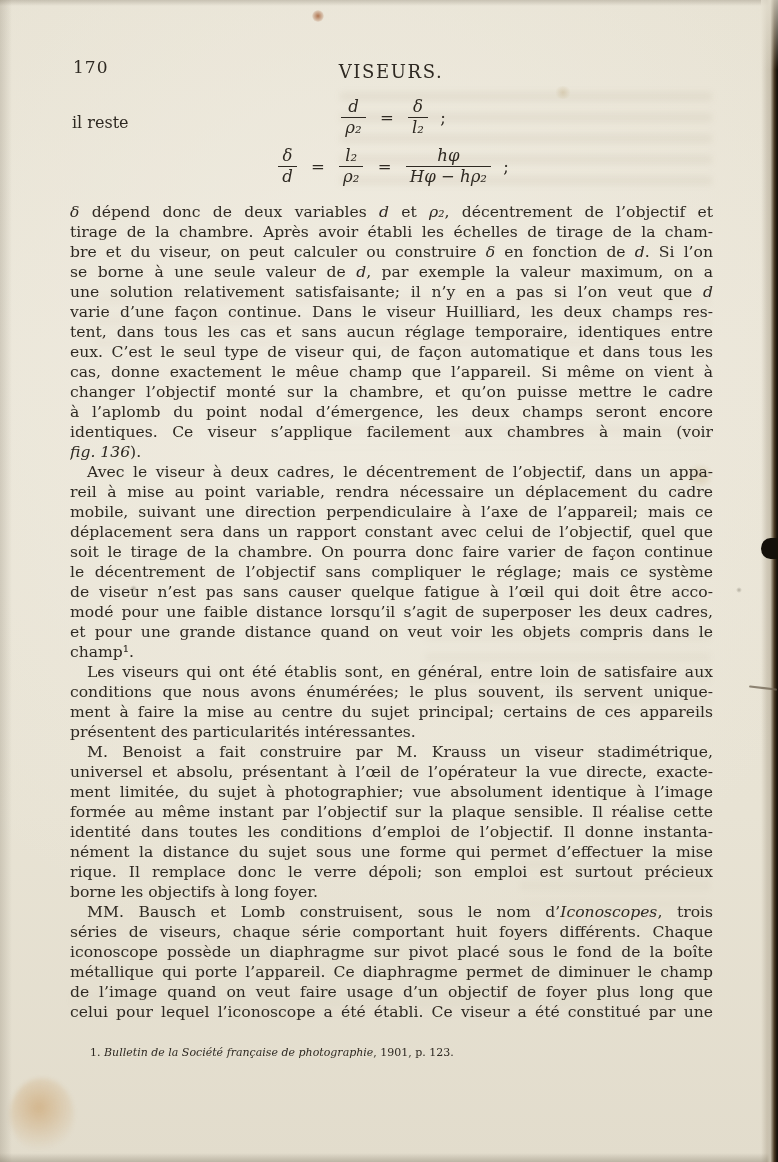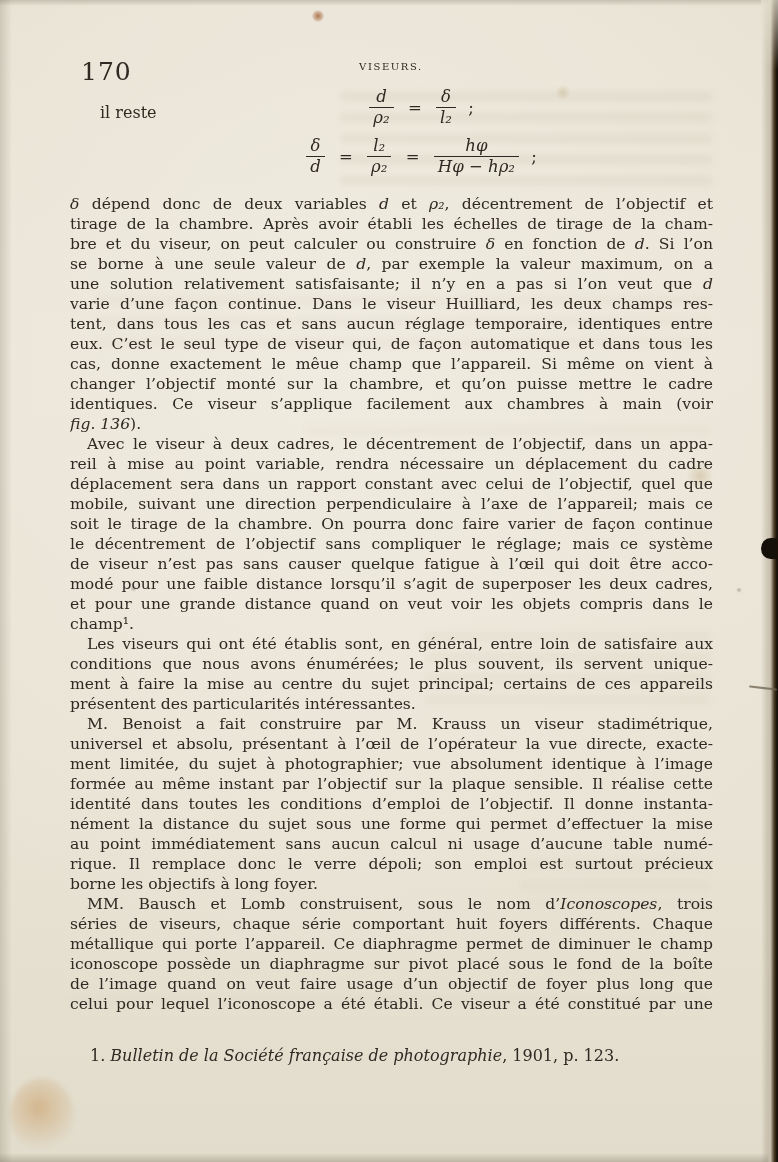--- a/index.html
+++ b/index.html
@@ -45,43 +45,43 @@
   .ghost{position:absolute;filter:blur(3px);pointer-events:none;
     background:repeating-linear-gradient(to bottom,rgba(164,152,124,.20) 0 9px,rgba(0,0,0,0) 9px 21px);}
   .ghost-1{left:340px;top:92px;width:372px;height:96px;opacity:.55;}
   .ghost-2{left:95px;top:296px;width:615px;height:58px;opacity:.30;}
   .ghost-3{left:305px;top:426px;width:405px;height:22px;opacity:.30;}
   .ghost-4{left:425px;top:632px;width:285px;height:84px;opacity:.35;}
   .ghost-5{left:520px;top:860px;width:190px;height:46px;opacity:.30;}
   .ghost-6{left:70px;top:996px;width:640px;height:22px;opacity:.18;}
   
   .hdr{position:absolute;top:57px;left:70px;right:66px;height:22px;}
-  .pageno{position:absolute;left:11px;top:0;font-size:25px;letter-spacing:1px;}
+  .pageno{position:absolute;left:3px;top:0;font-size:17px;letter-spacing:1px;}
   .runtitle{position:absolute;left:0;right:0;top:4px;text-align:center;
-    font-size:10px;letter-spacing:1.6px;}
-  
-  .fa{position:absolute;top:86px;left:70px;width:643px;height:106px;font-size:16.5px;margin-left:28px;}
+    font-size:18px;letter-spacing:1.6px;}
+  
+  .fa{position:absolute;top:96px;left:70px;width:643px;height:106px;font-size:16.5px;}
   .leadin{position:absolute;left:2px;top:17px;font-size:16px;}
   .eq{position:absolute;left:0;right:0;text-align:center;white-space:nowrap;}
   .eq1{top:2px;}
   .eq2{top:51px;}
   .frac{display:inline-block;vertical-align:middle;text-align:center;margin:0 4px;line-height:1.12;}
   .frac .num{display:block;border-bottom:1.3px solid #2e2922;padding:0 4px 1px;}
   .frac .den{display:block;padding:1px 4px 0;}
   .rel{display:inline-block;margin:0 5px;vertical-align:middle;}
   .punct{display:inline-block;margin-left:3px;vertical-align:middle;}
   .it{font-style:italic;}
   
-  .body-text{position:absolute;top:194px;left:70px;width:643px;
+  .body-text{position:absolute;top:202px;left:70px;width:643px;
     font-size:15.6px;line-height:20px;}
   .line{text-align:justify;text-align-last:justify;height:20px;overflow:hidden;}
   .line.end{text-align-last:left;}
   .para.ind .line:first-child{text-indent:17px;}
   
-  .footnote{position:absolute;top:1046px;left:70px;width:643px;font-size:16px;
+  .footnote{position:absolute;top:1046px;left:70px;width:643px;font-size:11px;
     text-indent:20px;}
 </style>
 </head>
 <body>
 
 <div class="sheet">
 
   <div class="edge-left"></div>
   <div class="edge-top"></div>
   <div class="edge-bottom"></div>
@@ -149,57 +149,57 @@
         <div class="line"><span class="it">δ</span><span> dépend donc de deux variables </span><span class="it">d</span><span> et </span><span class="it">ρ₂</span><span>, décentrement de l’objectif et</span></div>
         <div class="line"><span>tirage de la chambre. Après avoir établi les échelles de tirage de la cham-</span></div>
         <div class="line"><span>bre et du viseur, on peut calculer ou construire </span><span class="it">δ</span><span> en fonction de </span><span class="it">d</span><span>. Si l’on</span></div>
         <div class="line"><span>se borne à une seule valeur de </span><span class="it">d</span><span>, par exemple la valeur maximum, on a</span></div>
         <div class="line"><span>une solution relativement satisfaisante; il n’y en a pas si l’on veut que </span><span class="it">d</span></div>
         <div class="line"><span>varie d’une façon continue. Dans le viseur Huilliard, les deux champs res-</span></div>
         <div class="line"><span>tent, dans tous les cas et sans aucun réglage temporaire, identiques entre</span></div>
         <div class="line"><span>eux. C’est le seul type de viseur qui, de façon automatique et dans tous les</span></div>
         <div class="line"><span>cas, donne exactement le mêue champ que l’appareil. Si même on vient à</span></div>
         <div class="line"><span>changer l’objectif monté sur la chambre, et qu’on puisse mettre le cadre</span></div>
+        <div class="line"><span>à l’aplomb du point nodal d’émergence, les deux champs seront encore</span></div>
         <div class="line"><span>identiques. Ce viseur s’applique facilement aux chambres à main (voir</span></div>
         <div class="line end"><span class="it">fig. 136</span><span>).</span></div>
       </div>
       <div class="para ind">
         <div class="line"><span>Avec le viseur à deux cadres, le décentrement de l’objectif, dans un appa-</span></div>
         <div class="line"><span>reil à mise au point variable, rendra nécessaire un déplacement du cadre</span></div>
+        <div class="line"><span>mobile, suivant une direction perpendiculaire à l’axe de l’appareil; mais ce</span></div>
         <div class="line"><span>déplacement sera dans un rapport constant avec celui de l’objectif, quel que</span></div>
-        <div class="line"><span>mobile, suivant une direction perpendiculaire à l’axe de l’appareil; mais ce</span></div>
         <div class="line"><span>soit le tirage de la chambre. On pourra donc faire varier de façon continue</span></div>
         <div class="line"><span>le décentrement de l’objectif sans compliquer le réglage; mais ce système</span></div>
         <div class="line"><span>de viseur n’est pas sans causer quelque fatigue à l’œil qui doit être acco-</span></div>
         <div class="line"><span>modé pour une faible distance lorsqu’il s’agit de superposer les deux cadres,</span></div>
         <div class="line"><span>et pour une grande distance quand on veut voir les objets compris dans le</span></div>
         <div class="line end"><span>champ¹.</span></div>
       </div>
       <div class="para ind">
         <div class="line"><span>Les viseurs qui ont été établis sont, en général, entre loin de satisfaire aux</span></div>
         <div class="line"><span>conditions que nous avons énumérées; le plus souvent, ils servent unique-</span></div>
         <div class="line"><span>ment à faire la mise au centre du sujet principal; certains de ces appareils</span></div>
         <div class="line end"><span>présentent des particularités intéressantes.</span></div>
       </div>
       <div class="para ind">
         <div class="line"><span>M. Benoist a fait construire par M. Krauss un viseur stadimétrique,</span></div>
         <div class="line"><span>universel et absolu, présentant à l’œil de l’opérateur la vue directe, exacte-</span></div>
         <div class="line"><span>ment limitée, du sujet à photographier; vue absolument identique à l’image</span></div>
         <div class="line"><span>formée au même instant par l’objectif sur la plaque sensible. Il réalise cette</span></div>
         <div class="line"><span>identité dans toutes les conditions d’emploi de l’objectif. Il donne instanta-</span></div>
         <div class="line"><span>nément la distance du sujet sous une forme qui permet d’effectuer la mise</span></div>
-        <div class="line"><span>au point immédiatement sans aucun calcul ni usage d’aucune table numé-</span></div>
         <div class="line"><span>rique. Il remplace donc le verre dépoli; son emploi est surtout précieux</span></div>
         <div class="line end"><span>borne les objectifs à long foyer.</span></div>
       </div>
       <div class="para ind">
         <div class="line"><span>MM. Bausch et Lomb construisent, sous le nom d’</span><span class="it">Iconoscopes</span><span>, trois</span></div>
         <div class="line"><span>séries de viseurs, chaque série comportant huit foyers différents. Chaque</span></div>
+        <div class="line"><span>iconoscope possède un diaphragme sur pivot placé sous le fond de la boîte</span></div>
         <div class="line"><span>métallique qui porte l’appareil. Ce diaphragme permet de diminuer le champ</span></div>
-        <div class="line"><span>iconoscope possède un diaphragme sur pivot placé sous le fond de la boîte</span></div>
         <div class="line"><span>de l’image quand on veut faire usage d’un objectif de foyer plus long que</span></div>
         <div class="line"><span>celui pour lequel l’iconoscope a été établi. Ce viseur a été constitué par une</span></div>
       </div>
     </div>
 
   <div class="footnote">
     <span>1. </span><span class="it">Bulletin de la Société française de photographie</span><span>, 1901, p. 123.</span>
   </div>
 
 </div>

